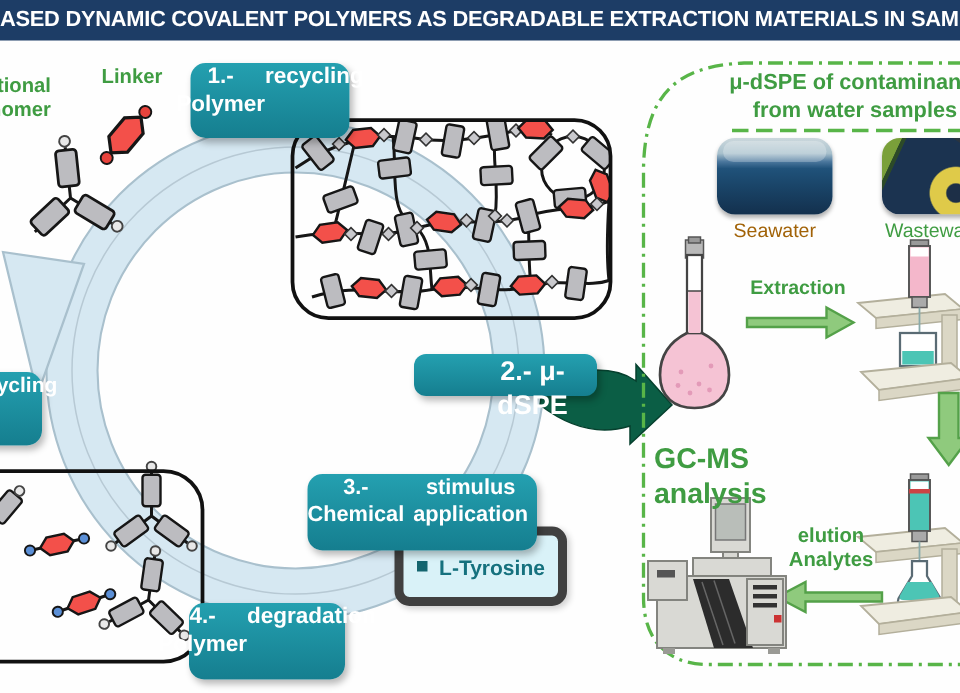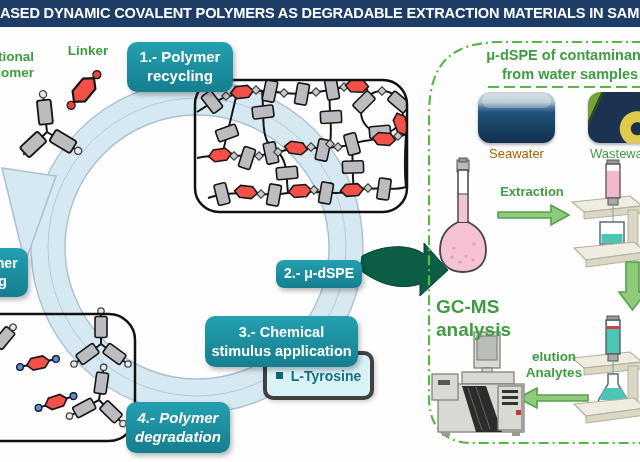--- a/index.html
+++ b/index.html
@@ -4,27 +4,27 @@
 <style>
   html,body{margin:0;padding:0;background:#fff;}
   #stage{position:relative;width:640px;height:462px;overflow:hidden;background:#fefefe;
          font-family:"Liberation Sans",sans-serif;}
   #banner{position:absolute;left:0;top:0;width:640px;height:27px;background:#1d3d66;
           color:#fff;font-weight:bold;font-size:14.6px;line-height:27px;text-align:center;
           white-space:nowrap;letter-spacing:-0.2px;}
   #artwork{position:absolute;left:0;top:0;}
   .step-box{position:absolute;background:linear-gradient(180deg,#24a0b0,#157e8f);color:#fff;
             font-weight:bold;text-align:center;border-radius:10px;
-            box-shadow:2px 3px 5px rgba(0,0,0,.28);display:flex;flex-direction:column;
+            box-shadow:2px 3px 5px rgba(0,0,0,.28);display:flex;flex-direction:row;
             justify-content:center;line-height:1.25;}
   .step-box span{display:block;}
   .green-label{position:absolute;color:#3f9c42;font-weight:bold;line-height:1.2;}
   .green-label span{display:block;}
   #tyrosine{position:absolute;left:263px;top:351px;width:103px;height:41px;border-radius:10px;
-            background:#d9f2f8;border:4px solid #404040;display:flex;align-items:center;
+            background:#d9f2f8;border:6px solid #404040;display:flex;align-items:center;
             justify-content:center;gap:8px;box-shadow:2px 2px 4px rgba(0,0,0,.18);}
   #tyrosine .bullet{width:7px;height:7px;background:#14656f;flex:0 0 auto;}
   #tyrosine .tx{color:#15717e;font-weight:bold;font-size:14px;}
   .photo{position:absolute;width:77px;height:51px;border-radius:12px;
          box-shadow:0 2px 3px rgba(0,0,0,.3);overflow:hidden;}
   #photo-sea{left:478px;top:92px;
     background:linear-gradient(180deg,#ccd8dd 0%,#a9c1cd 20%,#4a769c 31%,#20527a 40%,#1a4569 62%,#13304d 100%);}
   #photo-sea::after{content:"";position:absolute;left:4px;top:2px;width:69px;height:14px;
     background:rgba(255,255,255,.25);border-radius:10px;}
   #photo-waste{left:588px;top:92px;
@@ -276,32 +276,32 @@
   <div class="green-label" style="left:-58px;top:49px;width:92px;text-align:right;font-size:13.5px;">
     <span>Trifunctional</span>
     <span>monomer</span>
   </div>
   <div class="green-label" style="left:56px;top:43px;width:64px;text-align:center;font-size:13.5px;">Linker</div>
 
   <div class="step-box" style="left:127px;top:42px;width:106px;height:50px;font-size:15px;">
     <span>1.- Polymer</span>
       <span>recycling</span>
   </div>
-  <div class="step-box" style="left:276px;top:260px;width:86px;height:28px;font-size:14px;border-radius:8px;">
+  <div class="step-box" style="left:276px;top:236px;width:86px;height:28px;font-size:18px;border-radius:8px;padding-left:36px;">
     <span>2.- μ-dSPE</span>
   </div>
   <div id="tyrosine">
     <span class="bullet"></span>
     <span class="tx">L-Tyrosine</span>
   </div>
   <div class="step-box" style="left:205px;top:316px;width:153px;height:51px;font-size:14.5px;">
     <span>3.- Chemical</span>
       <span>stimulus application</span>
   </div>
-  <div class="step-box" style="left:126px;top:402px;width:104px;height:51px;font-size:15px;font-style:italic;">
+  <div class="step-box" style="left:126px;top:402px;width:104px;height:51px;font-size:15px;">
     <span>4.- Polymer</span>
       <span>degradation</span>
   </div>
   <div class="step-box" style="left:-76px;top:248px;width:104px;height:49px;font-size:14px;">
     <span>5.- Monomer</span>
       <span>recycling</span>
   </div>
 
   <div class="green-label" style="left:436px;top:46px;width:268px;text-align:center;font-size:14.5px;line-height:1.3;">
     <span>μ-dSPE of contaminants</span>

